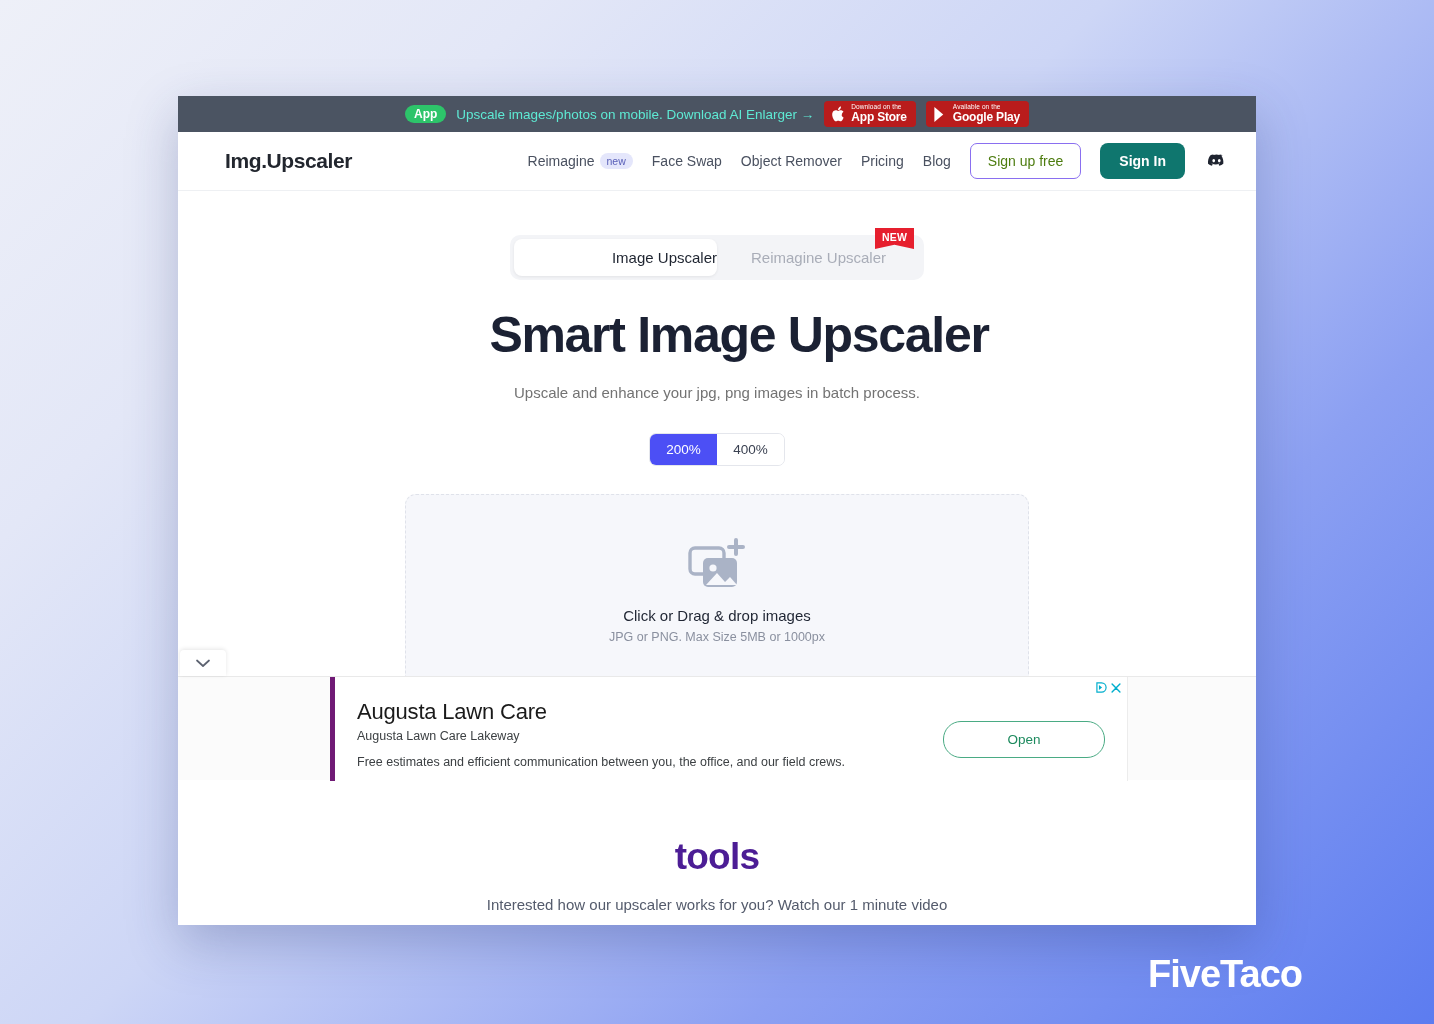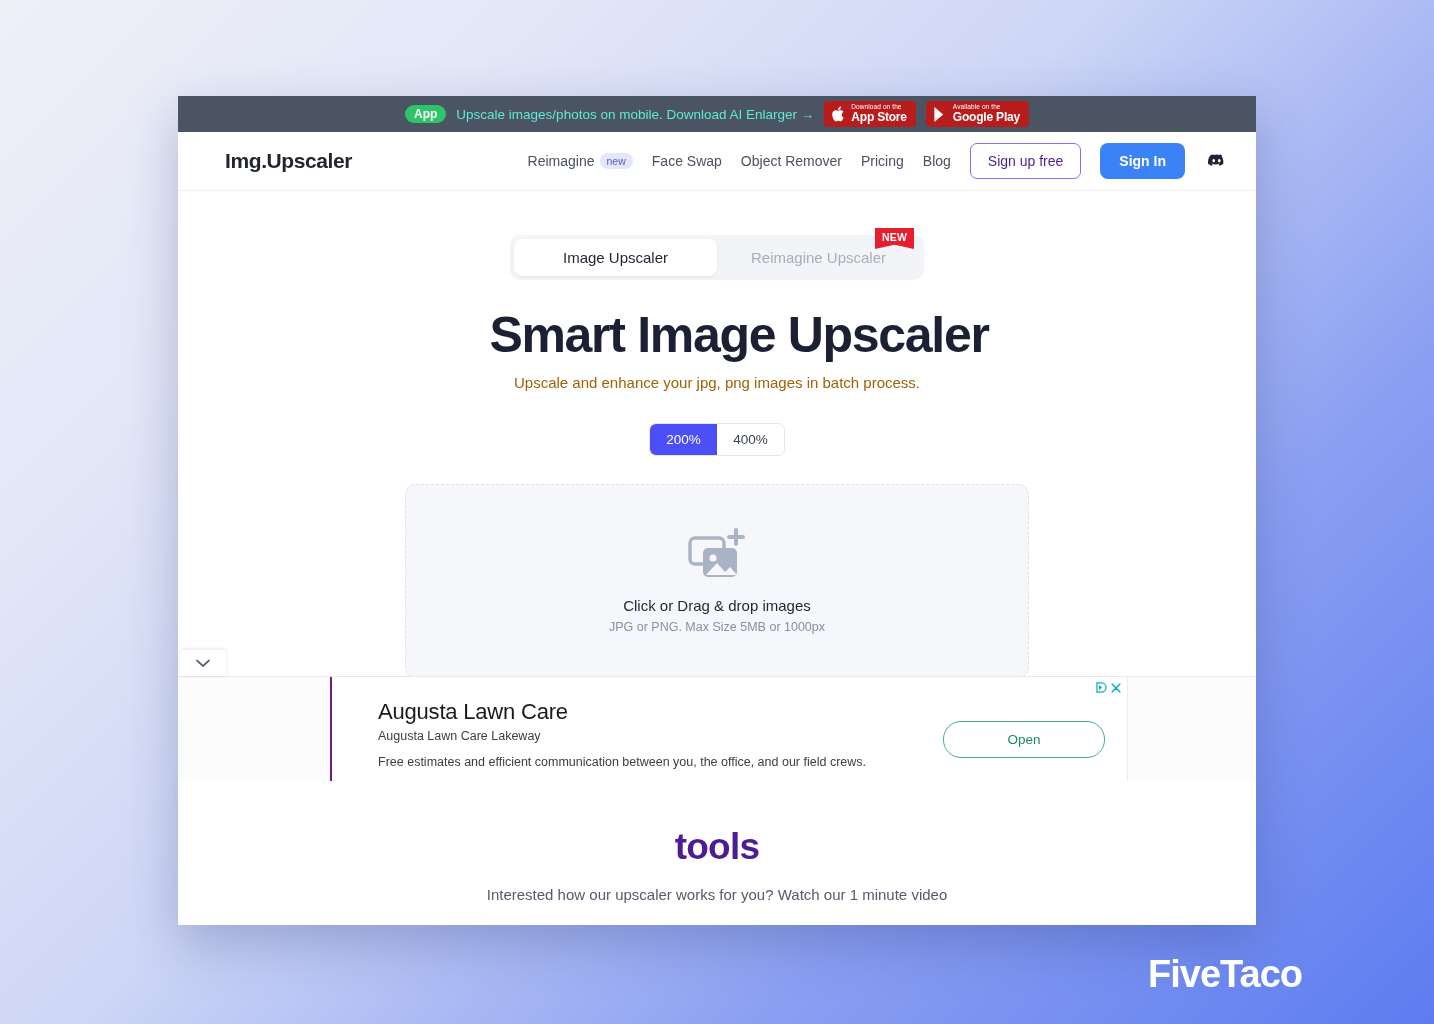--- a/index.html
+++ b/index.html
@@ -58,59 +58,59 @@
   #logo { font-size: 21px; font-weight: 800; color: #22262e; letter-spacing: -.4px; }
   #main-nav { margin-left: auto; display: flex; align-items: center; gap: 19px; }
   .nav-link { font-size: 14px; color: #4a5160; text-decoration: none; white-space: nowrap; }
   #nav-reimagine-wrap { display: flex; align-items: center; gap: 5px; }
   #new-pill {
     background: #e4e6fb; color: #5a60b8;
     font-size: 10.5px; padding: 2px 7px; border-radius: 9px; line-height: 1.2;
   }
   #signup-btn {
     border: 1px solid #8a6ff0; border-radius: 7px;
-    padding: 9px 17px; font-size: 14px; color: #4c1d95;
+    padding: 9px 17px; font-size: 14px; color: #4d7c0f;
     background: #fff; cursor: pointer; white-space: nowrap;
     font-family: inherit;
   }
   #signin-btn {
-    background: #3b82f6; border: none; border-radius: 8px;
+    background: #0f766e; border: none; border-radius: 8px;
     padding: 10px 19px; font-size: 14px; font-weight: 700; color: #fff;
     cursor: pointer; white-space: nowrap; font-family: inherit;
   }
   #discord-icon { margin-left: 3px; display: flex; align-items: center; cursor: pointer; }
 
   
   #page-body { position: relative; padding-top: 44px; }
 
   #tab-switcher {
     width: 414px; margin: 0 auto;
     background: #f3f4f7; border-radius: 10px;
     padding: 4px; display: flex; position: relative;
   }
   .tab {
     flex: 1; text-align: center; font-size: 15px;
     padding: 10px 0; border-radius: 8px; cursor: pointer;
     color: #a9adb8; position: relative;
   }
-  .tab.active { background: #fff; color: #1e2430; box-shadow: 0 1px 3px rgba(0,0,0,.07); }
+  .tab.active { background: #fff; color: #1e2430; box-shadow: 0 1px 3px rgba(0,0,0,.07); text-align: right; }
   #new-ribbon {
     position: absolute; right: 6px; top: -11px;
     background: #e61f2e; color: #fff;
     font-size: 10.5px; font-weight: 800; letter-spacing: .2px;
     padding: 3px 7px 6px;
     clip-path: polygon(0 0, 100% 0, 100% 100%, 50% 80%, 0 100%);
   }
 
   #hero-title {
     text-align: center; font-size: 50px; font-weight: 800;
     color: #1b2133; margin-top: 26px; letter-spacing: -1.3px; margin-left: 44px;
   }
   #hero-subtitle {
-    text-align: center; font-size: 15px; color: #a16207; margin-top: 10px;
+    text-align: center; font-size: 15px; color: #737373; margin-top: 20px;
   }
 
   #scale-toggle {
     width: 136px; margin: 32px auto 0;
     display: flex; border: 1px solid #e4e6ec; border-radius: 7px; overflow: hidden;
   }
   .scale-opt {
     flex: 1; text-align: center; font-size: 13.5px;
     padding: 8px 0; cursor: pointer; color: #3b4252; background: #fff;
   }
@@ -149,22 +149,22 @@
   #ad-overlay {
     position: absolute; left: 0; top: 580px;
     width: 1078px; height: 104px;
     background: #fbfbfb; border-top: 1px solid #e9e9e9;
     z-index: 25;
   }
   #ad-unit {
     position: absolute; left: 152px; top: 0;
     width: 798px; height: 104px;
     background: #fff;
-    border-left: 2px solid #701a75; border-right: 1px solid #ececec;
-    padding: 22px 22px 0 46px;
+    border-left: 5px solid #701a75; border-right: 1px solid #ececec;
+    padding: 22px 22px 0 22px;
     display: flex; align-items: flex-start;
   }
   #ad-text-col { flex: 1; }
   #ad-title { font-size: 22px; color: #1a1a1a; font-weight: 400; letter-spacing: -.2px; }
   .ad-desc { font-size: 12.5px; color: #3c4043; margin-top: 8px; line-height: 1.45; }
   #ad-open-btn {
     border: 1px solid #4aab84; color: #1d8a5e; background: #fff;
     border-radius: 18px; padding: 10px 0; width: 162px;
     font-size: 13.5px; cursor: pointer; margin-top: 22px;
     font-family: inherit;

